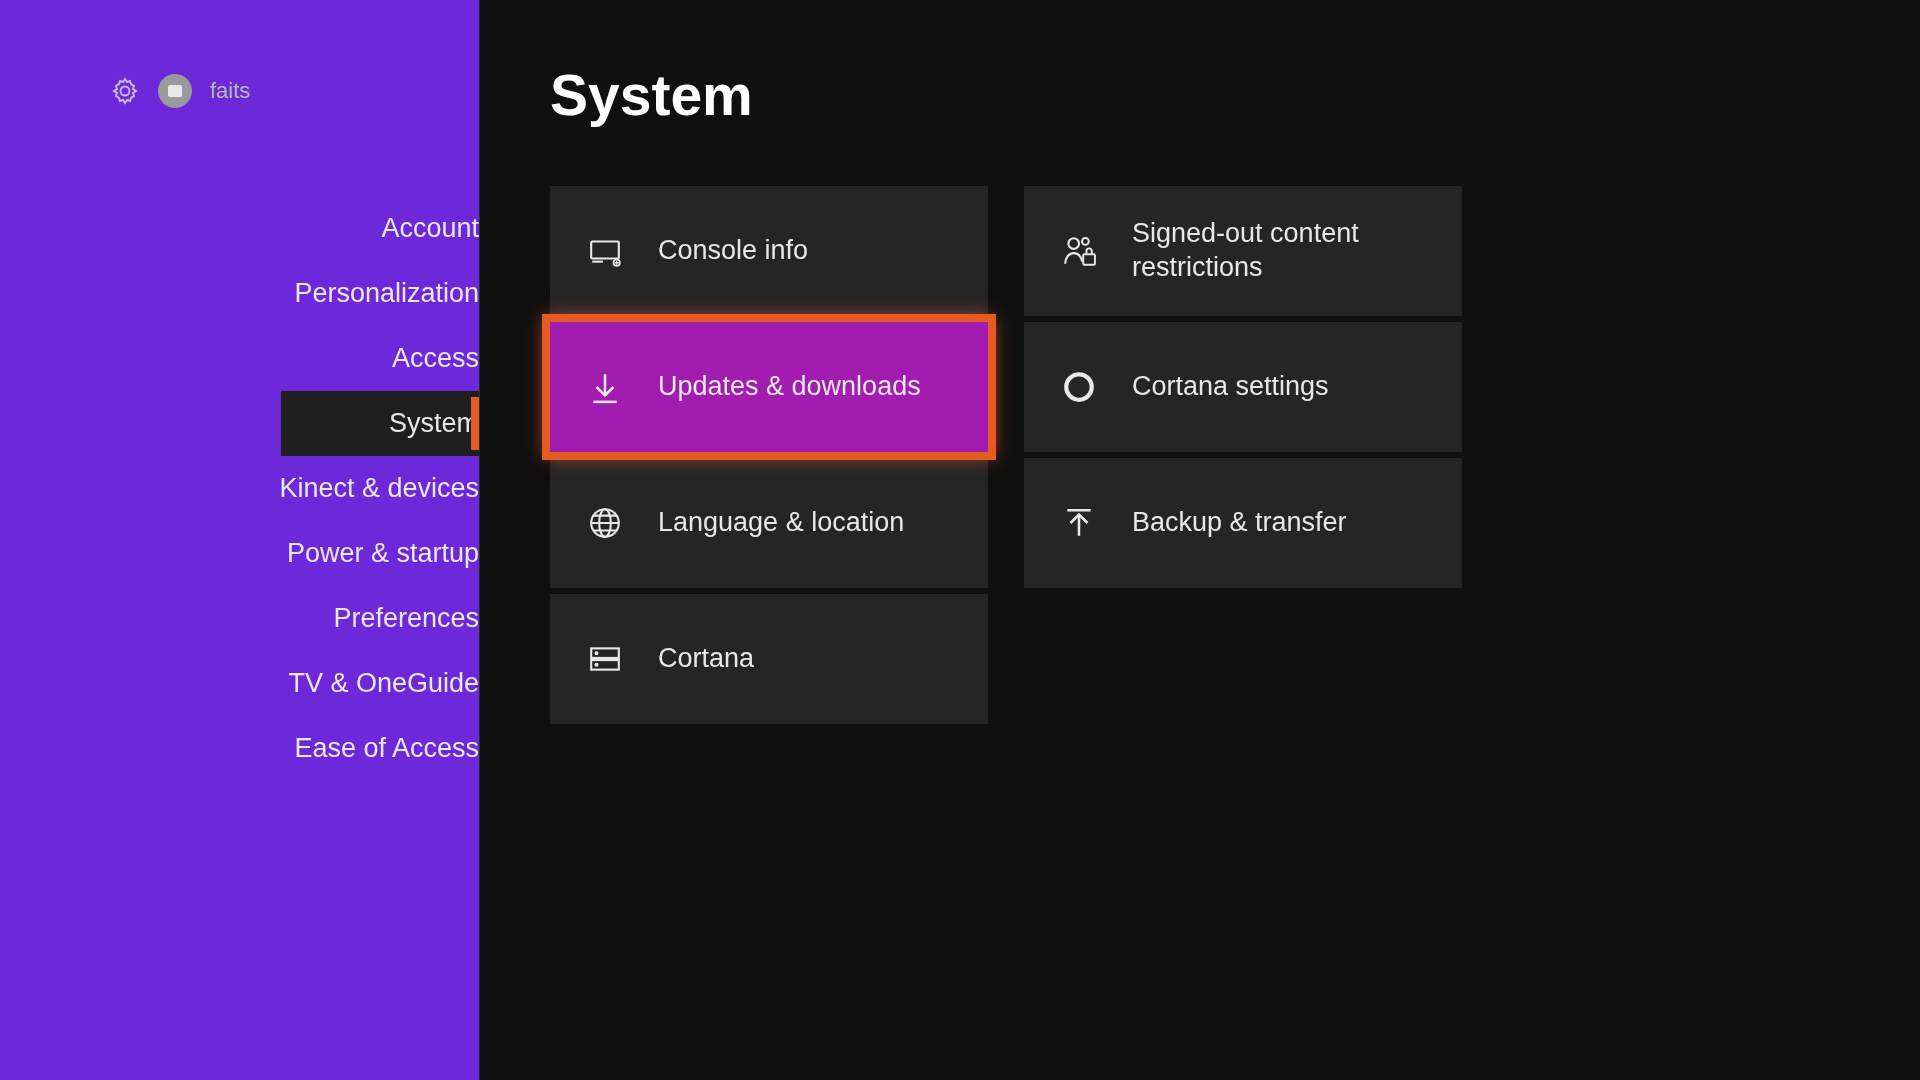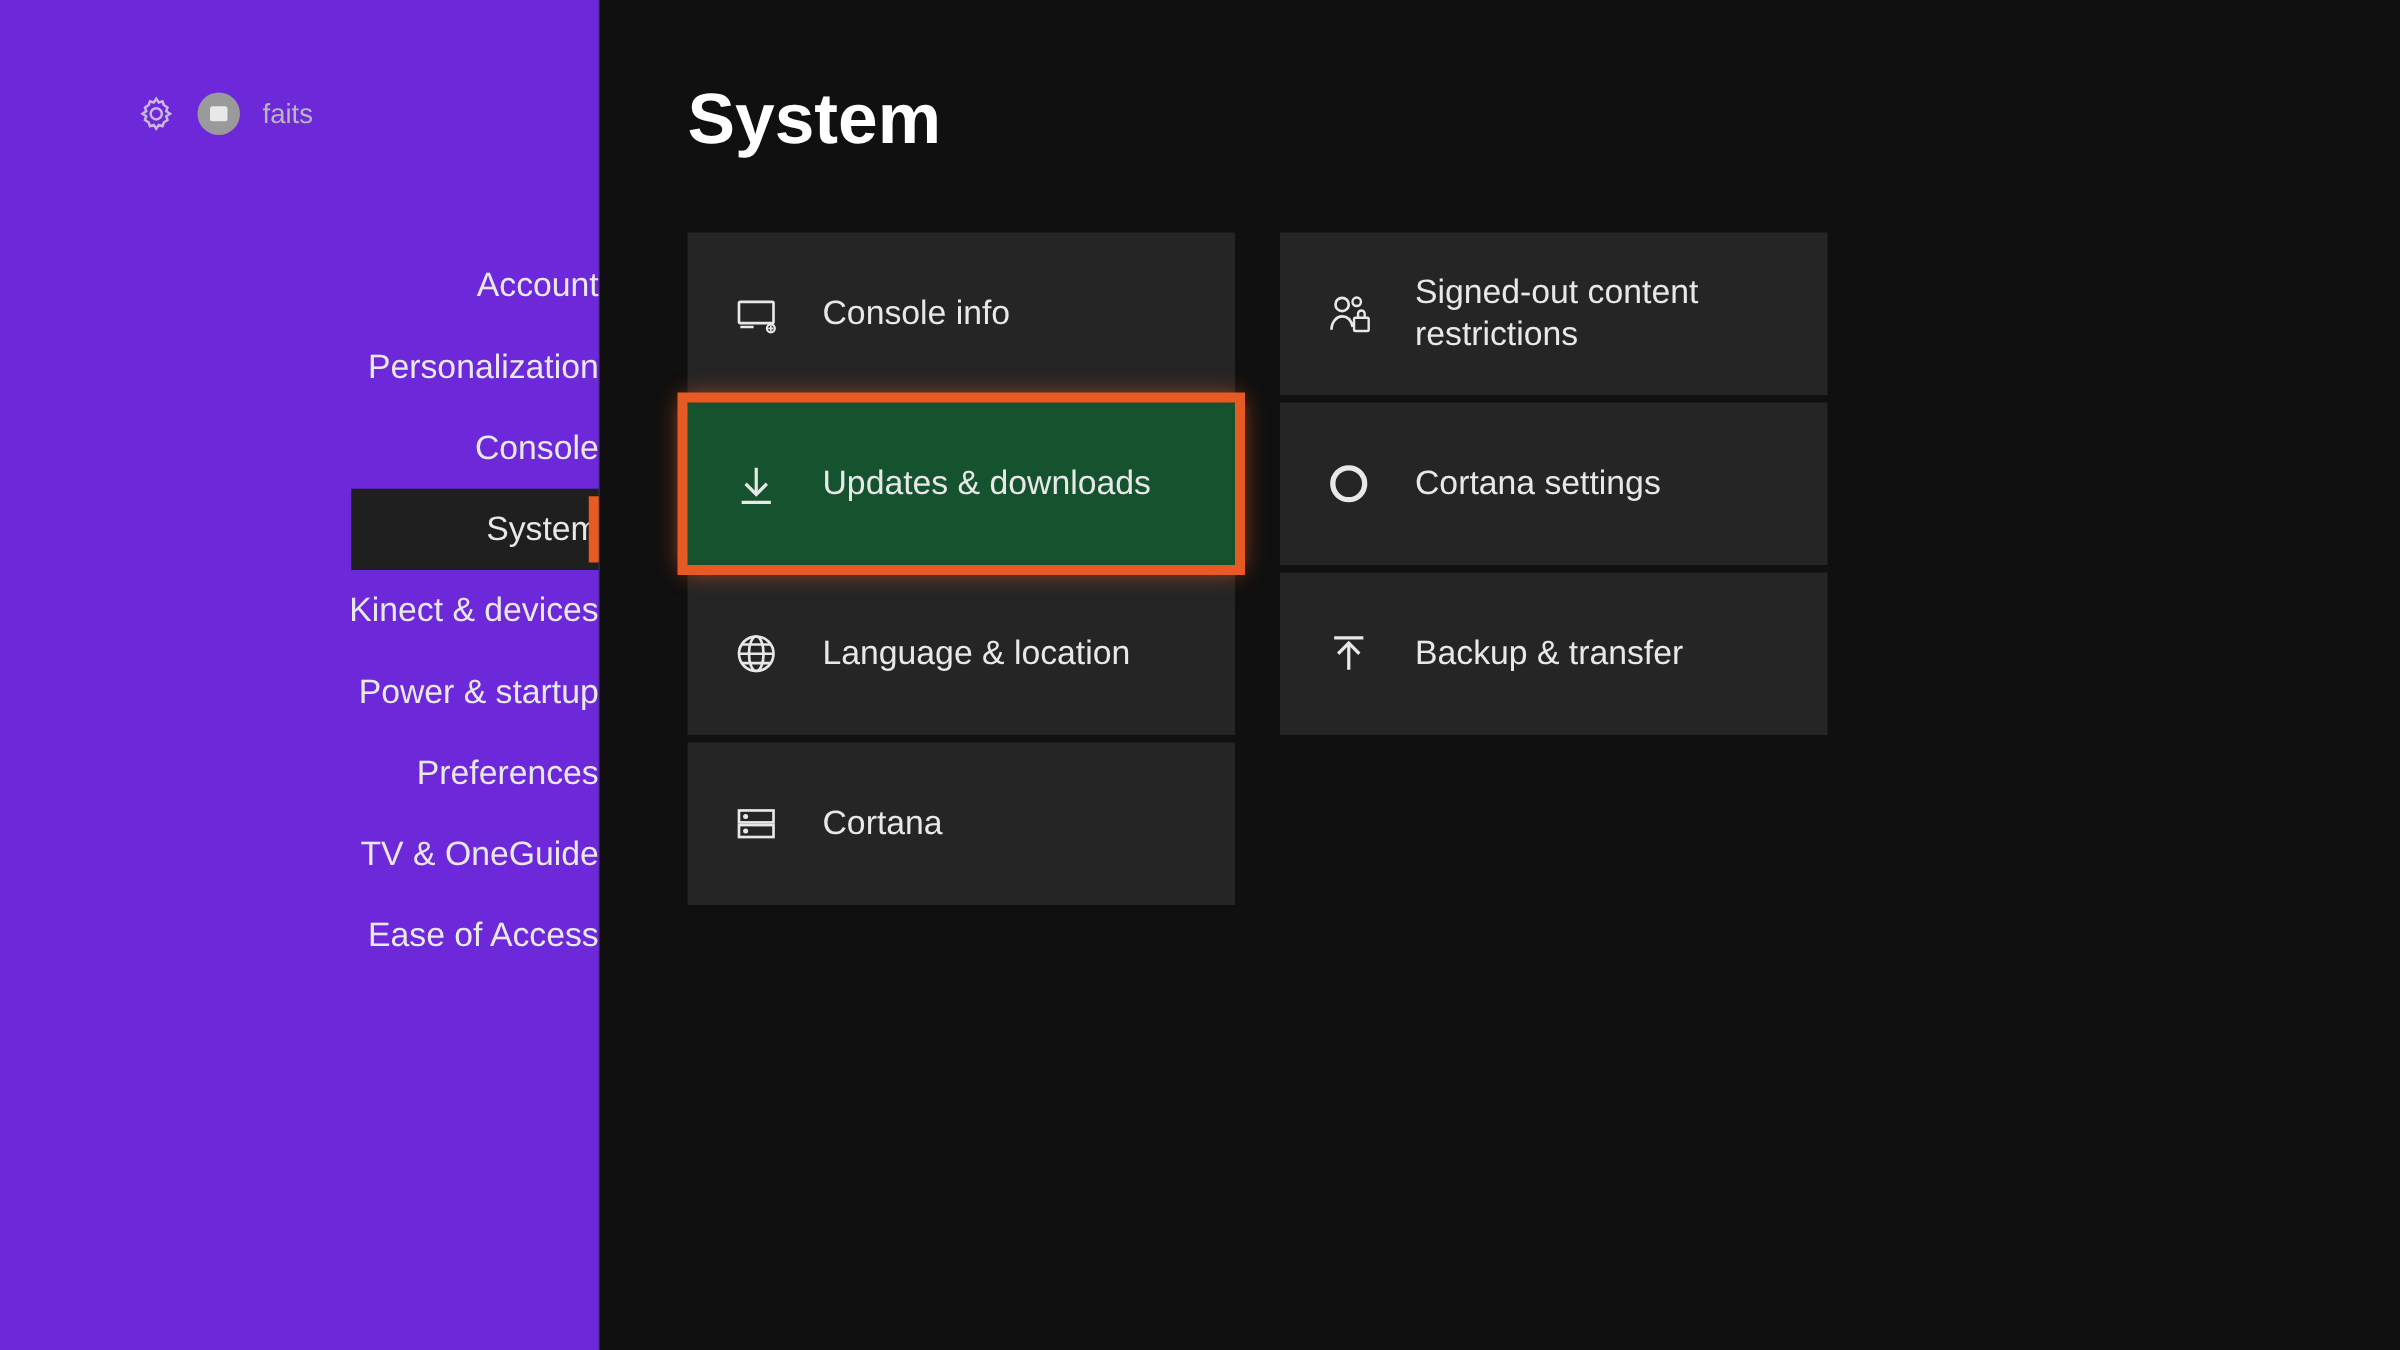--- a/index.html
+++ b/index.html
@@ -108,21 +108,21 @@
       height: 130px;
       background: #252525;
       display: flex;
       align-items: center;
       padding-left: 36px;
       gap: 34px;
       cursor: pointer;
     }
     .tile.highlighted {
       position: relative;
-      background: #14532d;
+      background: #a21caf;
       z-index: 5;
       outline: 8px solid #e65a23;
       box-shadow: 0 0 18px 4px rgba(230,90,35,0.85);
     }
     .tile-icon {
       width: 38px;
       height: 38px;
       flex-shrink: 0;
       display: flex;
       align-items: center;
@@ -198,21 +198,21 @@
         </svg>
     </span>
     <span class="avatar">
       <span class="avatar-inner"></span>
     </span>
     <span class="username">faits</span>
   </div>
   <div class="nav-list" id="nav-list">
       <div class="nav-item"><span>Account</span></div>
       <div class="nav-item"><span>Personalization</span></div>
-      <div class="nav-item"><span>Console</span></div>
+      <div class="nav-item"><span>Access</span></div>
       <div class="nav-item active"><span>System</span></div>
       <div class="nav-item"><span>Kinect &amp; devices</span></div>
       <div class="nav-item"><span>Power &amp; startup</span></div>
       <div class="nav-item"><span>Preferences</span></div>
       <div class="nav-item"><span>TV &amp; OneGuide</span></div>
       <div class="nav-item"><span>Ease of Access</span></div>
     </div>
 </nav>
 
 <main class="main">

